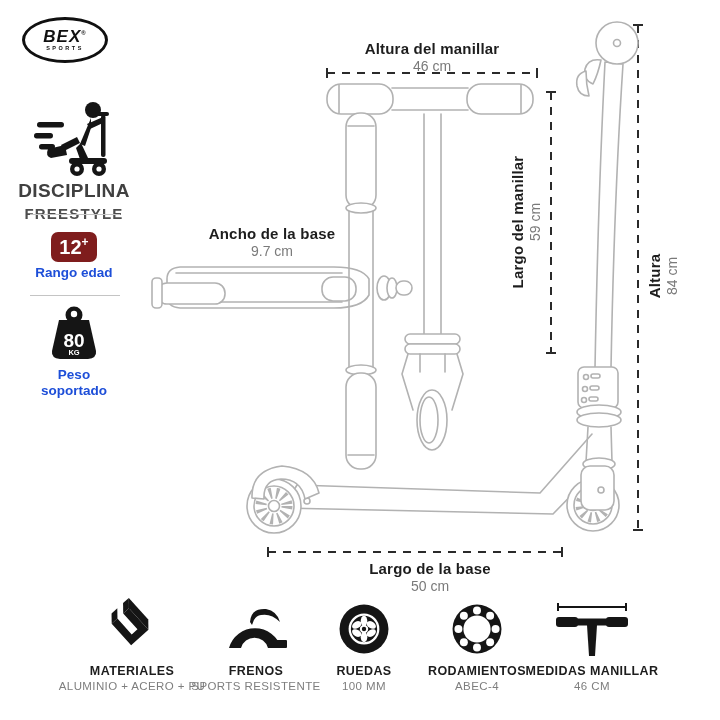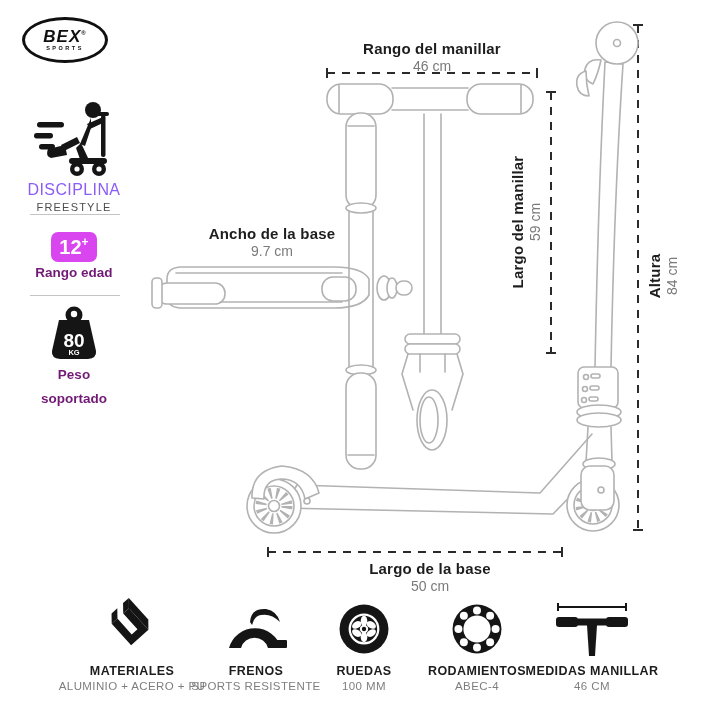--- a/index.html
+++ b/index.html
@@ -11,28 +11,28 @@
   .dimvalue{color:#7a7a7a;font-size:14px;line-height:1.25;white-space:nowrap;}
   .rot{transform:rotate(-90deg);display:flex;flex-direction:column;align-items:center;justify-content:center;}
   
   .logo{left:22px;top:17px;width:80px;height:40px;border:3px solid #101010;border-radius:50%;
         display:flex;flex-direction:column;align-items:center;justify-content:center;background:#fff;}
   .logo .bex{font-weight:bold;font-style:italic;font-size:17px;letter-spacing:1px;color:#101010;line-height:1;}
   .logo .bex sup{font-size:6px;font-style:normal;}
   .logo .sports{font-size:5.5px;font-weight:bold;letter-spacing:2.5px;color:#101010;line-height:1;margin-top:1px;}
   
   .side-block{left:10px;width:128px;display:flex;flex-direction:column;align-items:center;}
-  .side-title{font-weight:normal;font-size:16px;color:#8b5cf6;letter-spacing:.4px;line-height:1.2;}
-  .side-sub{font-size:11px;color:#4d4d4d;letter-spacing:1.2px;margin-top:2px;}
+  .side-title{font-weight:bold;font-size:19px;color:#404040;letter-spacing:.4px;line-height:1.2;}
+  .side-sub{font-size:15px;color:#4d4d4d;letter-spacing:1.2px;margin-top:2px;font-weight:bold;}
   .divider{left:30px;width:90px;height:0;border-top:1.5px solid #c4c4c4;}
-  .age-badge{width:46px;height:30px;background:#d946ef;border-radius:7px;color:#fff;display:flex;
+  .age-badge{width:46px;height:30px;background:#7f1d1d;border-radius:7px;color:#fff;display:flex;
              align-items:center;justify-content:center;font-weight:bold;}
   .age-badge .n{font-size:20px;line-height:1;}
   .age-badge .p{font-size:12px;line-height:1;position:relative;top:-5px;}
-  .side-label{font-weight:bold;font-size:13.5px;color:#701a75;margin-top:3px;line-height:1.2;text-align:center;}
+  .side-label{font-weight:bold;font-size:13.5px;color:#1d4ed8;margin-top:3px;line-height:1.2;text-align:center;}
   
   .ln{stroke:#b2b2b2;stroke-width:1.6;fill:none;stroke-linecap:round;stroke-linejoin:round;}
   .lnw{stroke:#b2b2b2;stroke-width:1.6;fill:#ffffff;stroke-linecap:round;stroke-linejoin:round;}
   .spk{stroke:#b2b2b2;fill:none;}
   .dash{stroke:#2a2a2a;stroke-width:2;fill:none;stroke-dasharray:8 7;}
   .tick{stroke:#2a2a2a;stroke-width:2;fill:none;}
   
   .feature{top:596px;display:flex;flex-direction:column;align-items:center;}
   .feature .icon{height:62px;display:flex;align-items:flex-end;justify-content:center;}
   .f-label{font-weight:bold;font-size:12.5px;color:#1d1d1d;letter-spacing:.4px;margin-top:6px;white-space:nowrap;}
@@ -90,21 +90,21 @@
     <svg width="62" height="58" viewBox="0 0 62 58">
       <g class="ico">
         <circle cx="31" cy="9" r="8.5"></circle>
         <circle cx="31" cy="8" r="3.2" fill="#fff"></circle>
         <path d="M16,14 L46,14 L53,45 Q54,52 45,53 L17,53 Q8,52 9,45 Z"></path>
       </g>
       <text x="31" y="41" text-anchor="middle" fill="#fff" font-size="19" font-weight="bold">80</text>
       <text x="31" y="49" text-anchor="middle" fill="#fff" font-size="7.5" font-weight="bold">KG</text>
     </svg>
     <div class="side-label">Peso</div>
-    <div class="side-label" style="margin-top:8px;">soportado</div>
+    <div class="side-label" style="margin-top:0;">soportado</div>
   </div>
 
   <svg class="abs" style="left:0;top:0;" width="720" height="720" viewBox="0 0 720 720">
 
     <g>
       <line class="dash" x1="327" y1="73" x2="537" y2="73"></line>
       <line class="tick" x1="327" y1="68" x2="327" y2="78"></line>
       <line class="tick" x1="537" y1="68" x2="537" y2="78"></line>
 
       <line class="dash" x1="258" y1="272" x2="258" y2="305"></line>
@@ -201,21 +201,21 @@
       <circle class="ln" cx="593" cy="505" r="19"></circle>
       <circle class="spk" cx="593" cy="505" r="12.5" stroke-width="10" stroke-dasharray="2.5 4.5"></circle>
       <circle class="lnw" cx="593" cy="505" r="5.5"></circle>
 
       <rect class="lnw" x="581" y="466" width="33" height="44" rx="9"></rect>
       <circle class="ln" cx="601" cy="490" r="3"></circle>
     </g>
   </svg>
 
   <div class="abs ctr" style="left:312px;top:40px;width:240px;">
-    <div class="dimlabel">Rango del manillar</div>
+    <div class="dimlabel">Altura del manillar</div>
     <div class="dimvalue">46 cm</div>
   </div>
 
   <div class="abs ctr" style="left:182px;top:225px;width:180px;">
     <div class="dimlabel">Ancho de la base</div>
     <div class="dimvalue">9.7 cm</div>
   </div>
 
   <div class="abs rot ctr" style="left:432px;top:203px;width:190px;height:38px;">
     <div class="dimlabel">Largo del manillar</div>

